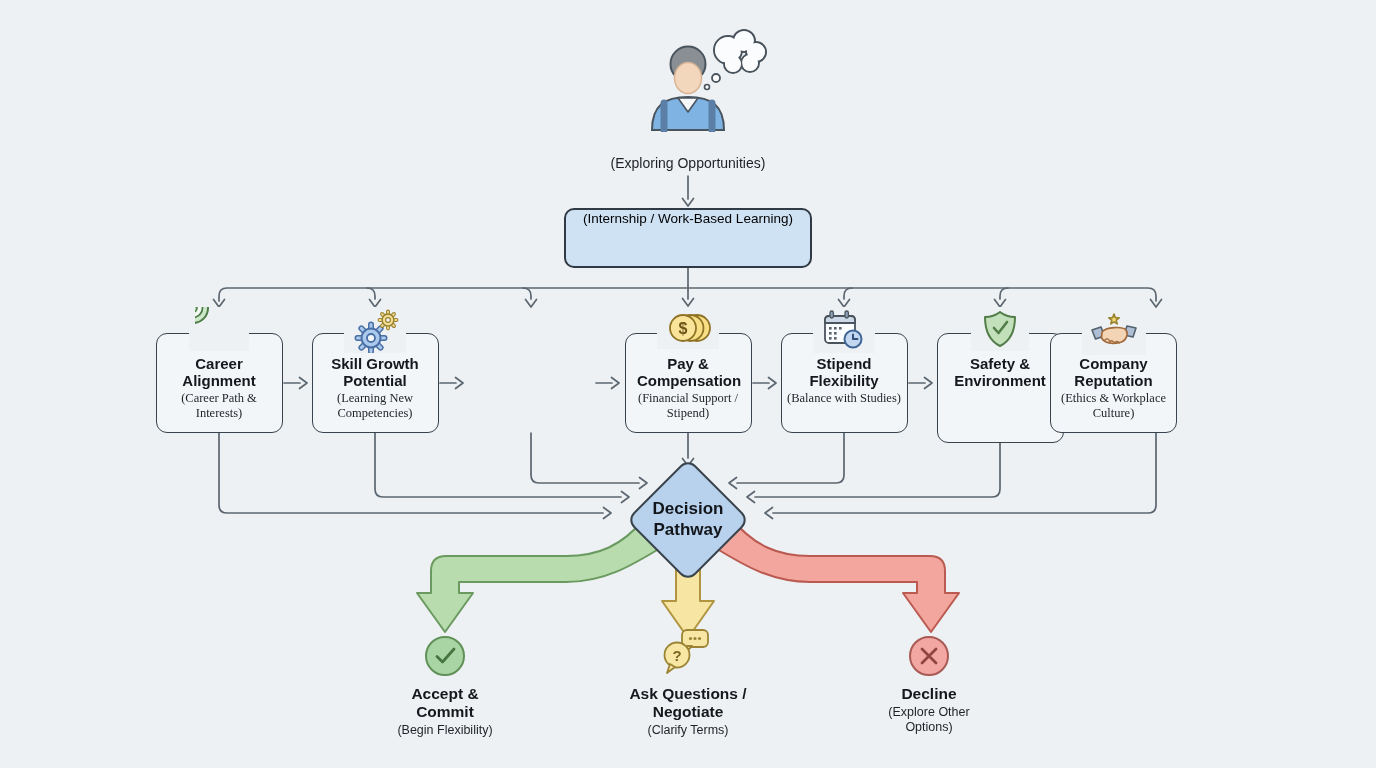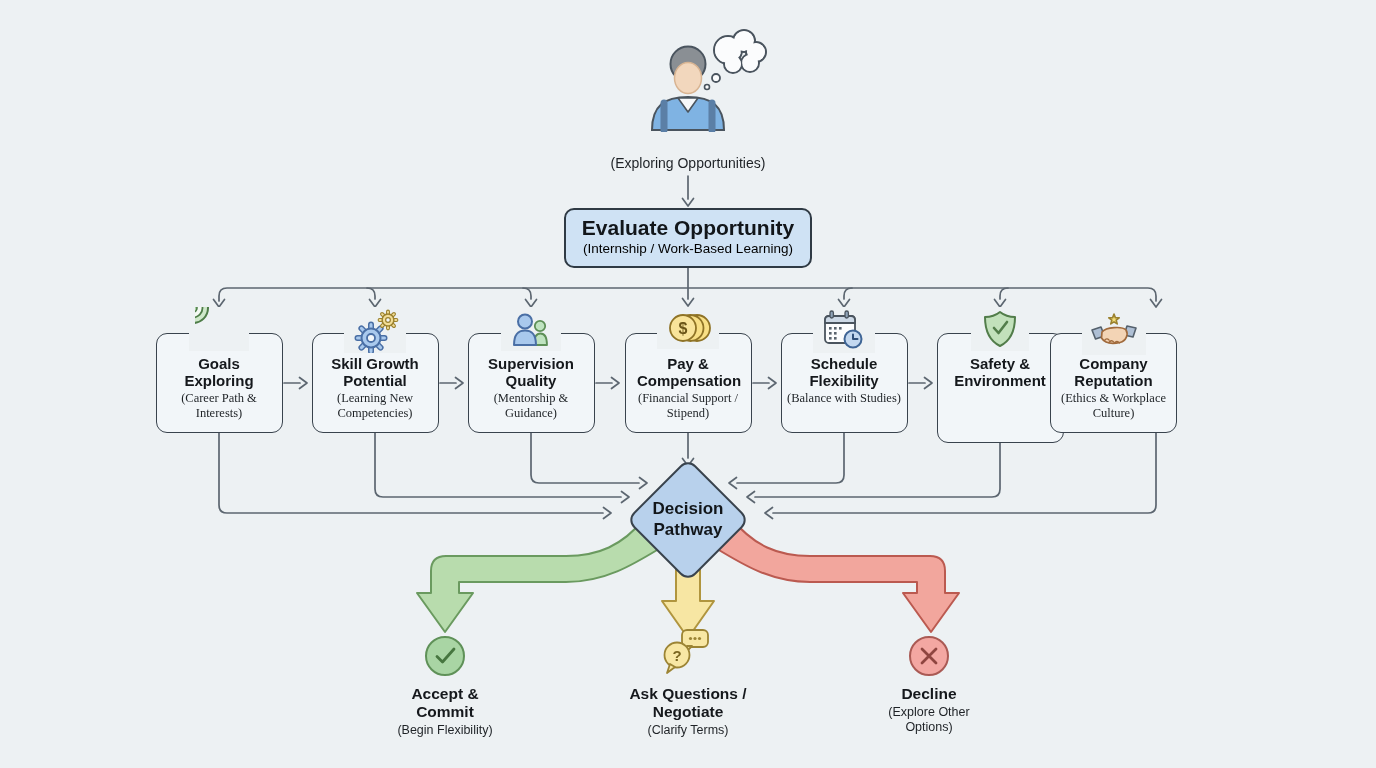--- a/index.html
+++ b/index.html
@@ -168,39 +168,38 @@
       <ellipse cx="88" cy="50" rx="13.5" ry="15.5" fill="#f2d7bd" stroke="#d8b492" stroke-width="1.5"></ellipse>
       <path d="M52 102 C52 78 64 69 88 69 C112 69 124 78 124 102 Z" fill="#7fb3e3" stroke="#4a545e" stroke-width="2"></path>
       <path d="M64 75 V102" stroke="#5b7fa6" stroke-width="7" stroke-linecap="round"></path>
       <path d="M112 75 V102" stroke="#5b7fa6" stroke-width="7" stroke-linecap="round"></path>
       <path d="M78 70 L88 84 L98 70 Z" fill="#f6f8fa" stroke="#4a545e" stroke-width="1.6" stroke-linejoin="round"></path>
     </g>
   </svg>
   <div class="student-subtitle">(Exploring Opportunities)</div>
 
   <div class="evaluate-box">
-    <div class="evaluate-title">Evaluate Opportunity</div>
     <div class="evaluate-subtitle">(Internship / Work-Based Learning)</div>
   </div>
 
   <div class="crit" style="left:155.5px">
     <span class="crit-icon">
       <svg width="48" height="44" viewBox="-24 -22 48 22.5 44" preserveAspectRatio="xMidYMid meet">
         <svg x="-24" y="-22"></svg>
         <g transform="translate(0,0)">
           <circle cx="-2" cy="1" r="15" fill="#cfe8ca" stroke="#4e7d48" stroke-width="2"></circle>
           <circle cx="-2" cy="1" r="9.5" fill="#f4faf3" stroke="#4e7d48" stroke-width="1.8"></circle>
           <circle cx="-2" cy="1" r="4" fill="#a9d5a4" stroke="#4e7d48" stroke-width="1.6"></circle>
           <path d="M13 -14 L0 -1" stroke="#333b41" stroke-width="2.2" stroke-linecap="round"></path>
           <path d="M0 -1 L5 -2.5 L2.5 -5 Z" fill="#333b41"></path>
           <path d="M13 -14 L17 -10.5 M13 -14 L9.5 -18" stroke="#4e7d48" stroke-width="3" stroke-linecap="round"></path>
         </g>
       </svg>
     </span>
-    <div class="crit-title">Goals Exploring</div>
+    <div class="crit-title">Career Alignment</div>
     <div class="crit-subtitle">(Career Path &amp; Interests)</div>
   </div>
 
   <div class="crit" style="left:311.5px">
     <span class="crit-icon">
       <svg width="50" height="46" viewBox="-25 -25 50 46">
         <g transform="translate(-4,6)">
           <path d="M9 0 L13.5 0 M6.4 6.4 L9.6 9.6 M0 9 L0 13.5 M-6.4 6.4 L-9.6 9.6 M-9 0 L-13.5 0 M-6.4 -6.4 L-9.6 -9.6 M0 -9 L0 -13.5 M6.4 -6.4 L9.6 -9.6" stroke="#4a6fa5" stroke-width="6" stroke-linecap="round"></path>
           <path d="M9 0 L13.5 0 M6.4 6.4 L9.6 9.6 M0 9 L0 13.5 M-6.4 6.4 L-9.6 9.6 M-9 0 L-13.5 0 M-6.4 -6.4 L-9.6 -9.6 M0 -9 L0 -13.5 M6.4 -6.4 L9.6 -9.6" stroke="#a9c9ed" stroke-width="3" stroke-linecap="round"></path>
           <circle cx="0" cy="0" r="9.5" fill="#a9c9ed" stroke="#4a6fa5" stroke-width="2"></circle>
@@ -211,32 +210,20 @@
           <path d="M9 0 L13.5 0 M6.4 6.4 L9.6 9.6 M0 9 L0 13.5 M-6.4 6.4 L-9.6 9.6 M-9 0 L-13.5 0 M-6.4 -6.4 L-9.6 -9.6 M0 -9 L0 -13.5 M6.4 -6.4 L9.6 -9.6" stroke="#f2dd96" stroke-width="3" stroke-linecap="round"></path>
           <circle cx="0" cy="0" r="9.5" fill="#f2dd96" stroke="#9b8230" stroke-width="2.4"></circle>
           <circle cx="0" cy="0" r="3.8" fill="#f2f6f9" stroke="#9b8230" stroke-width="2"></circle>
         </g>
       </svg>
     </span>
     <div class="crit-title">Skill Growth Potential</div>
     <div class="crit-subtitle">(Learning New Competencies)</div>
   </div>
 
-  <div class="crit" style="left:467.5px">
-    <span class="crit-icon">
-      <svg width="48" height="44" viewBox="-24 -24 48 44">
-        <circle cx="9" cy="-5" r="5.2" fill="#bfe3c0" stroke="#5d8f57" stroke-width="1.8"></circle>
-        <path d="M3 14 C3 5 6 2.5 9.5 2.5 C13 2.5 16 5 16 14 Z" fill="#bfe3c0" stroke="#5d8f57" stroke-width="1.8" stroke-linejoin="round"></path>
-        <circle cx="-6" cy="-9.5" r="7" fill="#a9c9ed" stroke="#4a6fa5" stroke-width="2"></circle>
-        <path d="M-17 14 C-17 2 -12 -0.5 -6 -0.5 C0 -0.5 5 2 5 14 Z" fill="#a9c9ed" stroke="#4a6fa5" stroke-width="2" stroke-linejoin="round"></path>
-      </svg>
-    </span>
-    <div class="crit-title">Supervision Quality</div>
-    <div class="crit-subtitle">(Mentorship &amp; Guidance)</div>
-  </div>
 
   <div class="crit" style="left:624.5px">
     <span class="crit-icon">
       <svg width="50" height="42" viewBox="-25 -21 50 42">
         <circle cx="9" cy="0" r="13" fill="#f8df85" stroke="#8f7326" stroke-width="1.8"></circle>
         <circle cx="2.5" cy="0" r="13" fill="#f8df85" stroke="#8f7326" stroke-width="1.8"></circle>
         <circle cx="-5" cy="0" r="13" fill="#f9e49a" stroke="#8f7326" stroke-width="1.8"></circle>
         <text x="-5" y="5.5" text-anchor="middle" font-size="16" font-weight="bold" font-family="Liberation Sans, sans-serif" fill="#6b5518">$</text>
       </svg>
     </span>
@@ -257,21 +244,21 @@
           <rect x="-5" y="-5" width="2.6" height="2.6"></rect>
           <rect x="-15" y="0" width="2.6" height="2.6"></rect>
             <rect x="-10" y="0" width="2.6" height="2.6"></rect>
           <rect x="-15" y="5" width="2.6" height="2.6"></rect>
             <rect x="-10" y="5" width="2.6" height="2.6"></rect>
         </g>
         <circle cx="9" cy="7" r="8.5" fill="#c3d8f0" stroke="#3f6596" stroke-width="2"></circle>
         <path d="M9 2.5 V7 H13.5" stroke="#2f4f7a" stroke-width="2" fill="none" stroke-linecap="round" stroke-linejoin="round"></path>
       </svg>
     </span>
-    <div class="crit-title">Schedule Flexibility</div>
+    <div class="crit-title">Stipend Flexibility</div>
     <div class="crit-subtitle">(Balance with Studies)</div>
   </div>
 
   <div class="crit tall" style="left:936.5px">
     <span class="crit-icon">
       <svg width="46" height="44" viewBox="-23 -22 46 44">
         <path d="M0 -17 C5 -13 11 -12 15 -12 C15 1 10 12 0 17 C-10 12 -15 1 -15 -12 C-11 -12 -5 -13 0 -17 Z" fill="#c2e1bb" stroke="#527d4a" stroke-width="2" stroke-linejoin="round"></path>
         <path d="M-6 -1 L-1.5 4 L7 -7" stroke="#527d4a" stroke-width="2.6" fill="none" stroke-linecap="round" stroke-linejoin="round"></path>
       </svg>
     </span>

